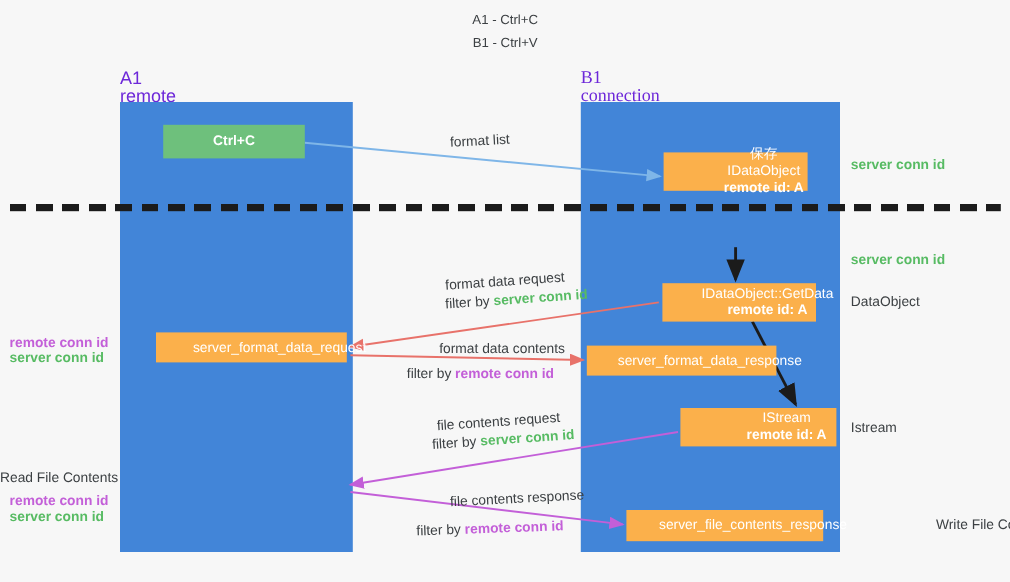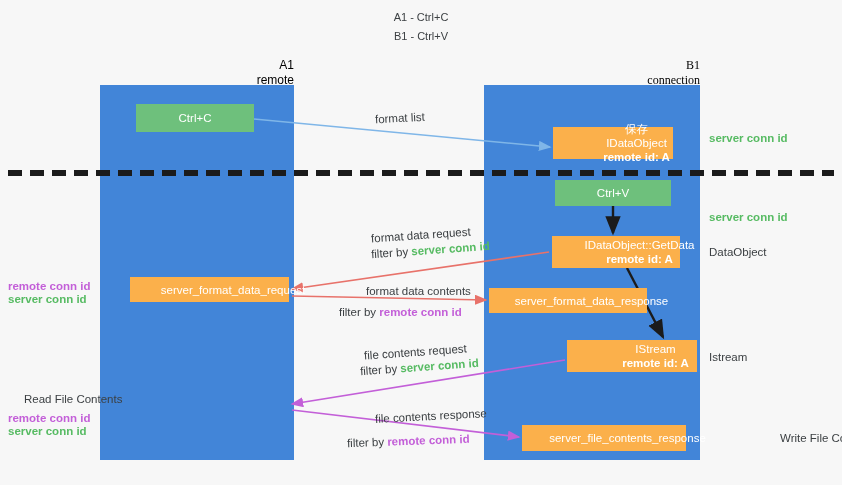--- a/index.html
+++ b/index.html
@@ -13,31 +13,31 @@
   .abs{position:absolute;}
 
   
   #title{left:0;top:8px;width:842px;text-align:center;font-size:11px;line-height:19px;color:#3c4043;}
 
   
   .lane{background:#4285d8;}
   #lane-a{left:100px;top:85px;width:194px;height:375px;}
   #lane-b{left:484px;top:85px;width:216px;height:375px;}
 
-  .lane-head{width:194px;text-align:right;font-size:12px;line-height:15px;color:#000000;}
+  .lane-head{width:194px;text-align:left;font-size:15px;line-height:15px;color:#6d28d9;}
   #head-a{left:100px;top:58px;}
   #head-b{left:484px;top:58px;width:216px;font-family:Liberation Serif, serif;}
 
   
   .node{
     position:absolute;box-sizing:border-box;
     display:flex;flex-direction:column;align-items:center;justify-content:center;
     color:#fff;font-size:11.5px;line-height:14px;text-align:center;
   }
-  .green{background:#6ec07c;}
+  .green{background:#6ec07c;font-weight:bold;}
   .orange{background:#fbb04b;padding-left:47px;}
   .node .l2{font-size:11.5px;font-weight:bold;}
 
   #n-ctrlc{left:136px;top:104px;width:118px;height:28px;}
   #n-idataobject{left:553px;top:127px;width:120px;height:32px;}
   #n-ctrlv{left:555px;top:180px;width:116px;height:26px;}
   #n-getdata{left:552px;top:236px;width:128px;height:32px;}
   #n-istream{left:567px;top:340px;width:130px;height:32px;}
   #n-fmt-req{left:130px;top:277px;width:159px;height:25px;}
   #n-fmt-resp{left:489px;top:288px;width:158px;height:25px;}
@@ -58,21 +58,21 @@
   #t-fmt-req2{left:371px;top:243px;transform:rotate(-4deg);}
   #t-fmt-resp{left:366px;top:284px;}
   #t-fmt-resp2{left:339px;top:305px;}
   #t-file-req{left:364px;top:345px;transform:rotate(-4deg);}
   #t-file-req2{left:360px;top:360px;transform:rotate(-4deg);}
   #t-file-resp{left:375px;top:409px;transform:rotate(-3deg);}
   #t-file-resp2{left:347px;top:434px;transform:rotate(-2deg);}
 
   #t-left-1{left:8px;top:279px;}
   #t-left-2{left:8px;top:292px;}
-  #t-read{left:24px;top:392px;}
+  #t-read{left:0;top:392px;}
   #t-left-3{left:8px;top:411px;}
   #t-left-4{left:8px;top:424px;}
 
   #t-right-1{left:709px;top:131px;}
   #t-right-2{left:709px;top:210px;}
   #t-right-3{left:709px;top:245px;}
   #t-right-4{left:709px;top:350px;}
   #t-right-5{left:751px;top:431px;margin-left:29px;}
 
   svg#wires{position:absolute;left:0;top:0;width:842px;height:485px;overflow:visible;}
@@ -132,23 +132,20 @@
 
   <div class="node green" id="n-ctrlc">
     <div>Ctrl+C</div>
   </div>
 
   <div class="node orange" id="n-idataobject">
     <div>保存IDataObject</div>
     <div class="l2">remote id: A</div>
   </div>
 
-  <div class="node green" id="n-ctrlv">
-    <div>Ctrl+V</div>
-  </div>
 
   <div class="node orange" id="n-getdata">
     <div>IDataObject::GetData</div>
     <div class="l2">remote id: A</div>
   </div>
 
   <div class="node orange" id="n-istream">
     <div>IStream</div>
     <div class="l2">remote id: A</div>
   </div>

